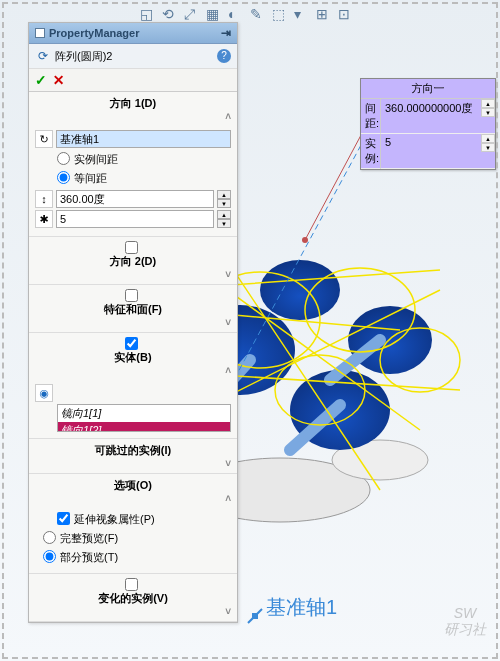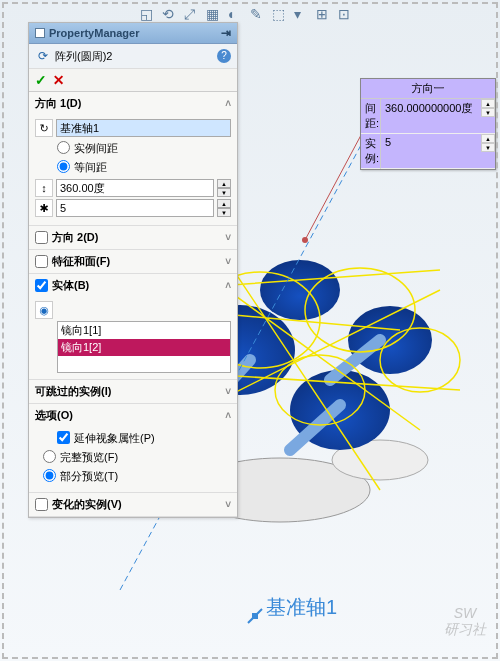--- a/index.html
+++ b/index.html
@@ -15,30 +15,30 @@
 .pm-header .sq { width: 10px; height: 10px; border: 1px solid #5a7a9a; background: #fff; }
 .pm-header .pin { margin-left: auto; font-size: 12px; }
 .feature-row { padding: 4px 6px; display: flex; align-items: center; gap: 4px; background: #eef2f6; border-bottom: 1px solid #ddd; }
 .feature-row .icon { width: 16px; height: 16px; display: flex; align-items: center; justify-content: center; font-size: 12px; color: #2a6aaa; }
 .feature-row .help { margin-left: auto; width: 14px; height: 14px; border-radius: 50%; background: #4a8ad0; color: #fff; font-size: 10px; text-align: center; line-height: 14px; }
 .okcancel { padding: 3px 6px; display: flex; gap: 6px; border-bottom: 1px solid #ccc; background: #f4f4f2; }
 .okcancel .ok { color: #00a000; font-size: 14px; font-weight: bold; }
 .okcancel .cancel { color: #d00000; font-size: 14px; font-weight: bold; }
 
 .section { border-bottom: 1px solid #ddd; }
-.section-hdr { padding: 4px 6px; display: flex; align-items: center; font-weight: bold; cursor: pointer; }
+.section-hdr { padding: 4px 6px; display: flex; align-items: center; font-weight: bold; cursor: pointer; flex-direction: column; }
 .section-hdr .caret { margin-left: auto; color: #888; font-size: 10px; }
 .section-body { padding: 2px 6px 6px 6px; }
 .field-row { display: flex; align-items: center; gap: 3px; margin: 2px 0; }
 .field-row .icon { width: 18px; height: 18px; display: flex; align-items: center; justify-content: center; border: 1px solid #ccc; background: #fff; font-size: 11px; }
 .field-row input[type=text] { flex: 1; border: 1px solid #aaa; padding: 2px 3px; font-size: 11px; height: 18px; }
 .field-row .spin { width: 14px; display: flex; flex-direction: column; }
 .field-row .spin button { height: 9px; border: 1px solid #aaa; background: #eee; font-size: 6px; line-height: 6px; padding: 0; }
 .radio-row, .check-row { display: flex; align-items: flex-start; gap: 4px; padding: 2px 0 2px 22px; }
-.listbox { margin-left: 22px; border: 1px solid #aaa; background: #fff; height: 52px; overflow: hidden; }
+.listbox { margin-left: 22px; border: 1px solid #aaa; background: #fff; height: 28px; overflow: hidden; font-style: italic; }
 .listbox .item { padding: 1px 3px; font-size: 11px; }
 .listbox .item.sel { background: #be185d; color: #fff; }
 .blue-selected-field { background: #cfe6ff !important; }
 
 .viewport-svg { position: absolute; top: 40px; left: 0; width: 500px; height: 620px; z-index: -1; }
 
 .callout { position: absolute; top: 78px; left: 340px; background: #c4b5fd; border: 1px solid #888; font-size: 11px; box-shadow: 1px 1px 2px rgba(0,0,0,.2); margin-left: 20px; }
 .callout-title { text-align: center; padding: 2px 8px; border-bottom: 1px solid #ccc; }
 .callout-row { display: flex; }
 .callout-row .lbl { width: 20px; padding: 2px 4px; border-right: 1px solid #ccc; border-bottom: 1px solid #eee; text-align: right; }

